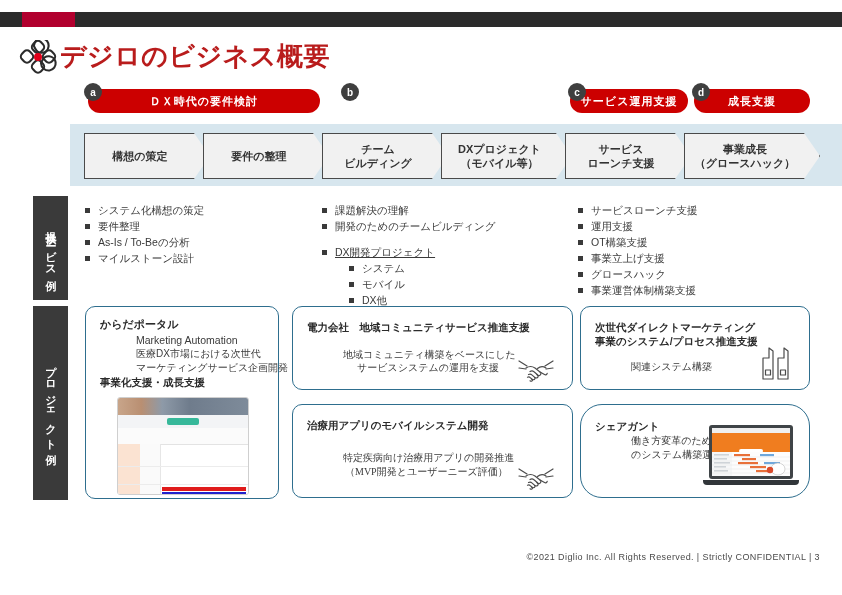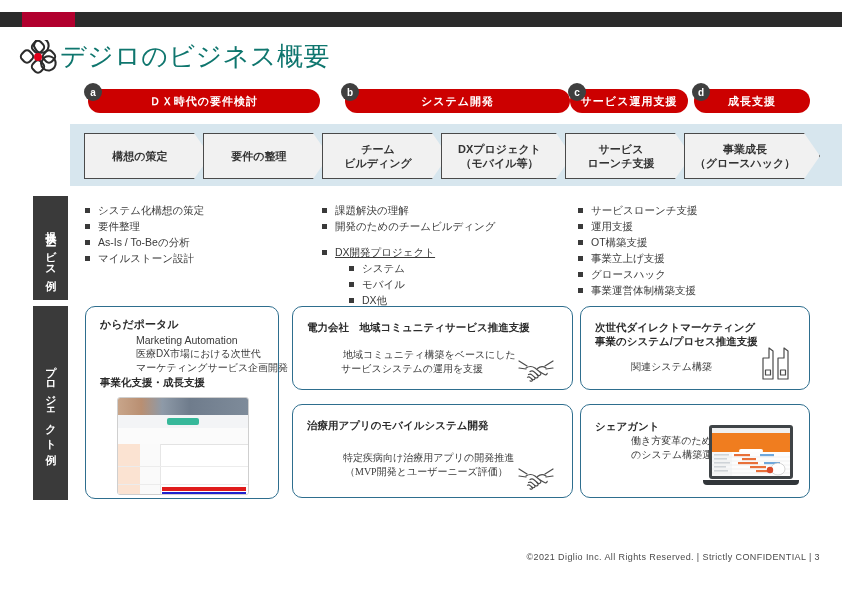--- a/index.html
+++ b/index.html
@@ -14,21 +14,21 @@
   .slide{position:relative;width:842px;height:595px;}
 
   
   .topbar{position:absolute;left:0;top:12px;width:842px;height:15px;background:#2b2b2b;}
   .topbar-accent{position:absolute;left:22px;top:12px;width:53px;height:15px;background:#b1002e;}
 
   
   .logo{position:absolute;left:15px;top:40px;width:46px;height:36px;}
   .title{
     position:absolute;left:60px;top:38px;
-    font-size:26px;font-weight:normal;color:#0f766e;
+    font-size:26px;font-weight:bold;color:#b91c1c;
     letter-spacing:.5px;line-height:36px;white-space:nowrap;
   }
 
   
   .pill{
     position:absolute;height:24px;background:#cc0000;border-radius:12px;
     color:#ffffff;font-size:11px;font-weight:bold;
     display:flex;align-items:center;justify-content:center;
     letter-spacing:1px;
   }
@@ -149,23 +149,20 @@
     </svg>
   </div>
 
   <div class="title">デジロのビジネス概要</div>
 
   <div class="pill" style="left:88px;top:89px;width:232px;">
     <span>ＤＸ時代の要件検討</span>
   </div>
   <div class="pill-badge" style="left:84px;top:83px;">a</div>
 
-  <div class="pill" style="left:345px;top:89px;width:225px;">
-    <span>システム開発</span>
-  </div>
   <div class="pill-badge" style="left:341px;top:83px;">b</div>
 
   <div class="pill" style="left:570px;top:89px;width:118px;">
     <span>サービス運用支援</span>
   </div>
   <div class="pill-badge" style="left:568px;top:83px;">c</div>
 
   <div class="pill" style="left:694px;top:89px;width:116px;">
     <span>成長支援</span>
   </div>
@@ -260,21 +257,21 @@
         <div class="bar-r" style="left:44px;top:59px;width:84px;"></div>
         <div class="bar-b" style="left:44px;top:64px;width:84px;"></div>
 
       </div>
     </div>
   </div>
 
   <div class="card" style="left:292px;top:306px;width:281px;height:84px;">
     <div class="card-title" style="left:14px;top:13px;">電力会社　地域コミュニティサービス推進支援</div>
     <div class="card-body" style="left:14px;top:41px;">地域コミュニティ構築をベースにした</div>
-    <div class="card-body" style="left:12px;top:55px;">サービスシステムの運用を支援</div>
+    <div class="card-body" style="left:28px;top:55px;font-family:Liberation Mono, monospace;">サービスシステムの運用を支援</div>
     <div class="handshake" style="left:223px;top:48px;">
       <svg width="40" height="28" viewBox="0 0 40 28" fill="none" stroke="#4b4b4b" stroke-width="1.2" stroke-linecap="round" stroke-linejoin="round">
         <path d="M3 6 L11 11 M3 13 L10 14"></path>
         <path d="M37 6 L29 11 M37 13 L30 14"></path>
         <path d="M10 13 C13 11, 16 11, 19 13 L24 17 C25.5 18, 25 20, 23.5 20.5 C22.5 21, 21.5 20.4, 20.8 19.7"></path>
         <path d="M30 13 C27 11, 24 11.5, 21.5 13.5"></path>
         <path d="M14 16.5 C15.5 15.5, 17 15.8, 18 16.8 L21.5 19.8 C22.6 20.8, 22.2 22.5, 20.8 22.9 C19.9 23.2, 19.2 22.8, 18.6 22.3"></path>
         <path d="M12.5 19.5 C13.8 18.8, 15 19, 15.9 19.9 L18.4 22.1 C19.4 23, 19 24.4, 17.8 24.7 C17 24.9, 16.4 24.6, 15.9 24.2"></path>
         <path d="M11.5 22.2 C12.6 21.7, 13.6 21.9, 14.3 22.6 L16 24.2 C16.8 24.9, 16.5 26, 15.6 26.2 C14.9 26.4, 14.4 26.1, 14 25.8"></path>
         <path d="M24 17 L28.5 19.5 C29.8 20.2, 31 19.6, 31.2 18.4"></path>
@@ -307,21 +304,21 @@
     <div class="buildings" style="left:180px;top:40px;">
       <svg width="30" height="34" viewBox="0 0 30 34" fill="none" stroke="#4b4b4b" stroke-width="1.2" stroke-linejoin="round">
         <path d="M2 11 L2 32 L12 32 L12 4 L8 1 L8 11 Z"></path>
         <rect x="4.5" y="23" width="5" height="5"></rect>
         <path d="M17 11 L17 32 L27 32 L27 4 L23 1 L23 11 Z"></path>
         <rect x="19.5" y="23" width="5" height="5"></rect>
       </svg>
     </div>
   </div>
 
-  <div class="card" style="left:580px;top:404px;width:230px;height:94px;">
+  <div class="card" style="left:580px;top:404px;width:230px;height:94px;border-radius:22px;">
     <div class="card-title" style="left:14px;top:14px;">シェアガント</div>
     <div class="card-body" style="left:14px;top:29px;">働き方変革のため</div>
     <div class="card-body" style="left:14px;top:43px;">のシステム構築運用</div>
 
     <div class="laptop" style="left:122px;top:20px;width:96px;height:60px;">
       <div class="lt-screen">
         <div class="lt-inner">
           <div class="lt-top"></div>
           <div class="lt-orange">
             <div class="lt-cta"></div>

